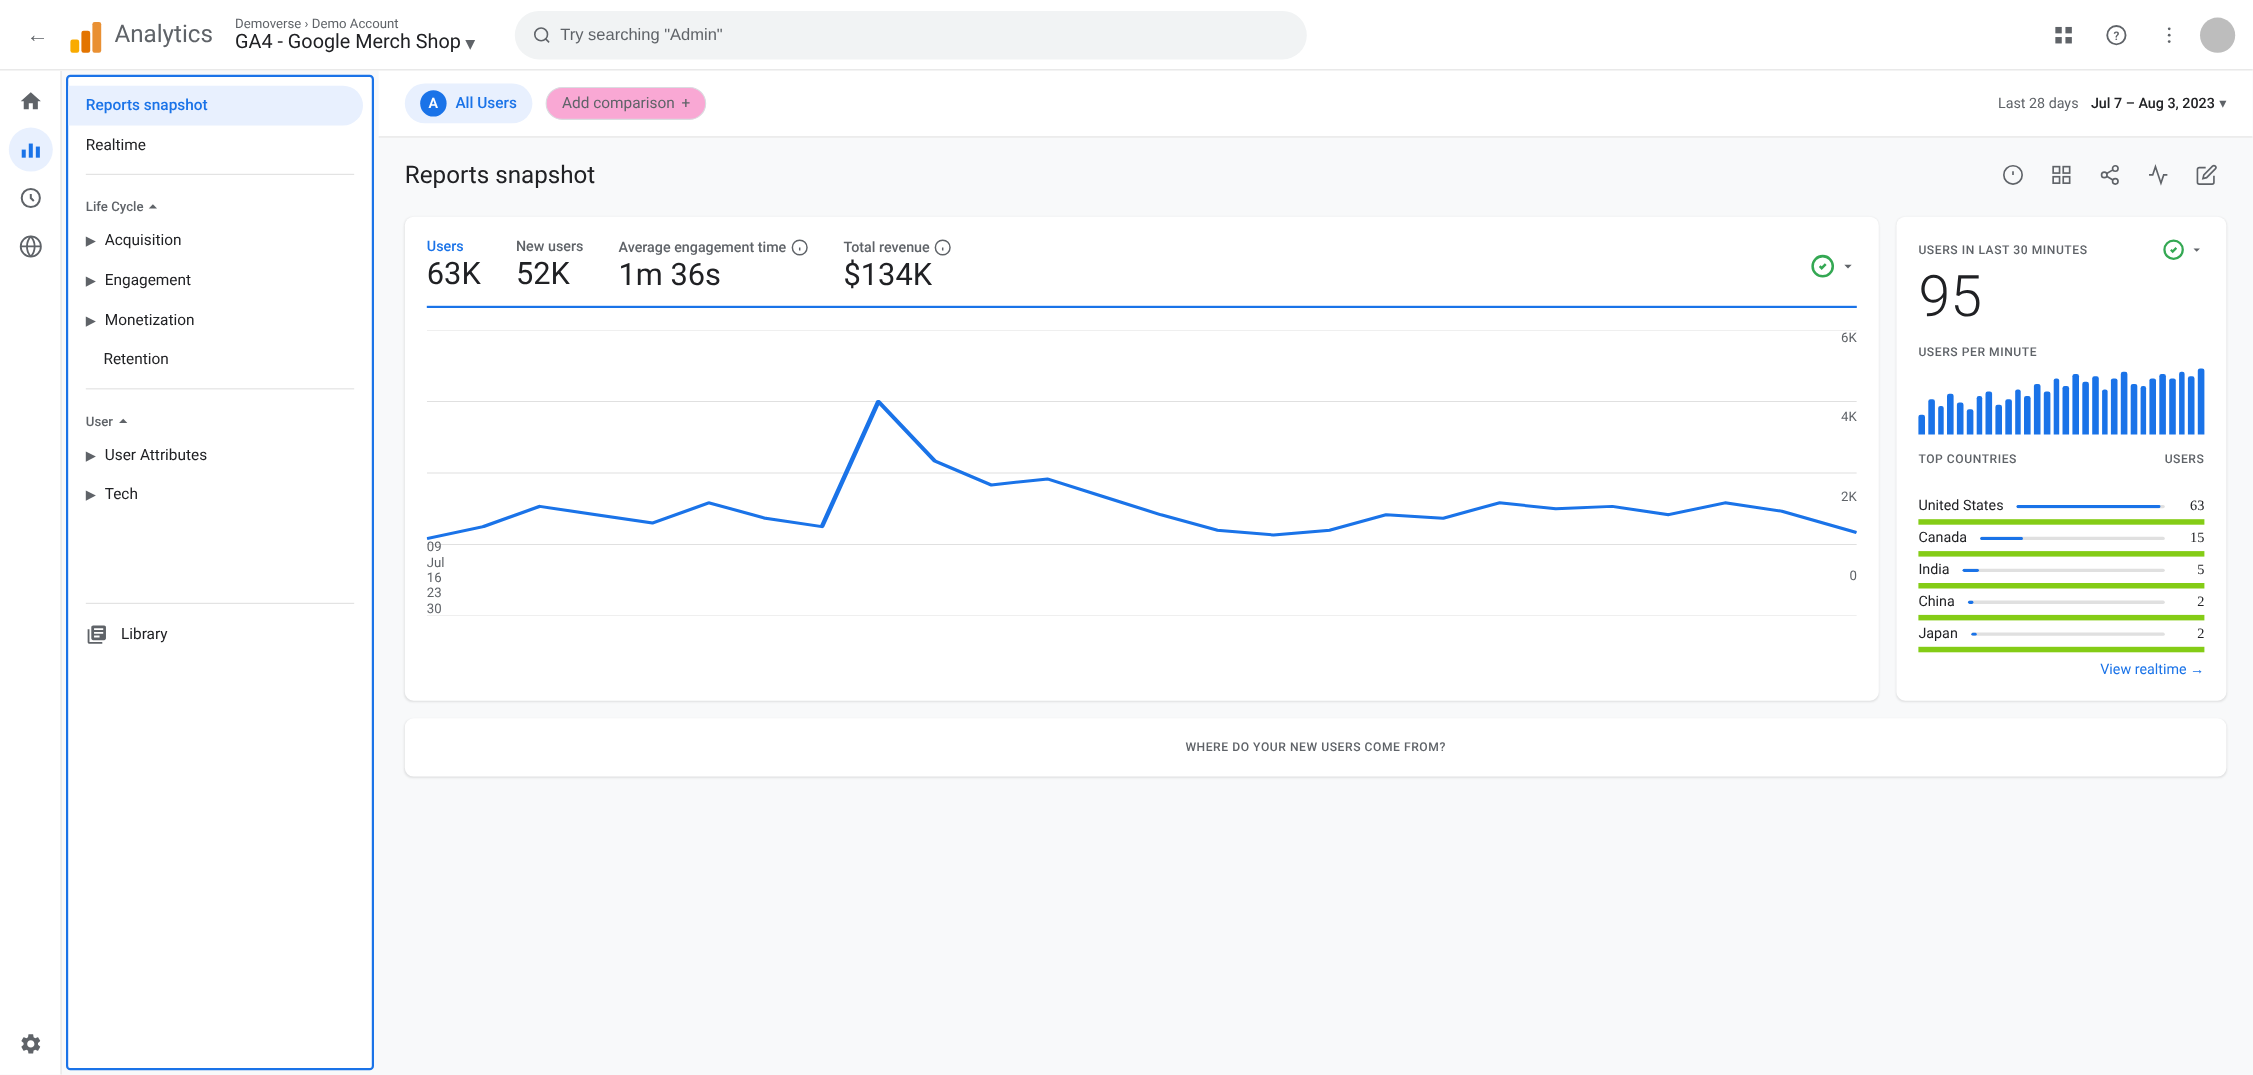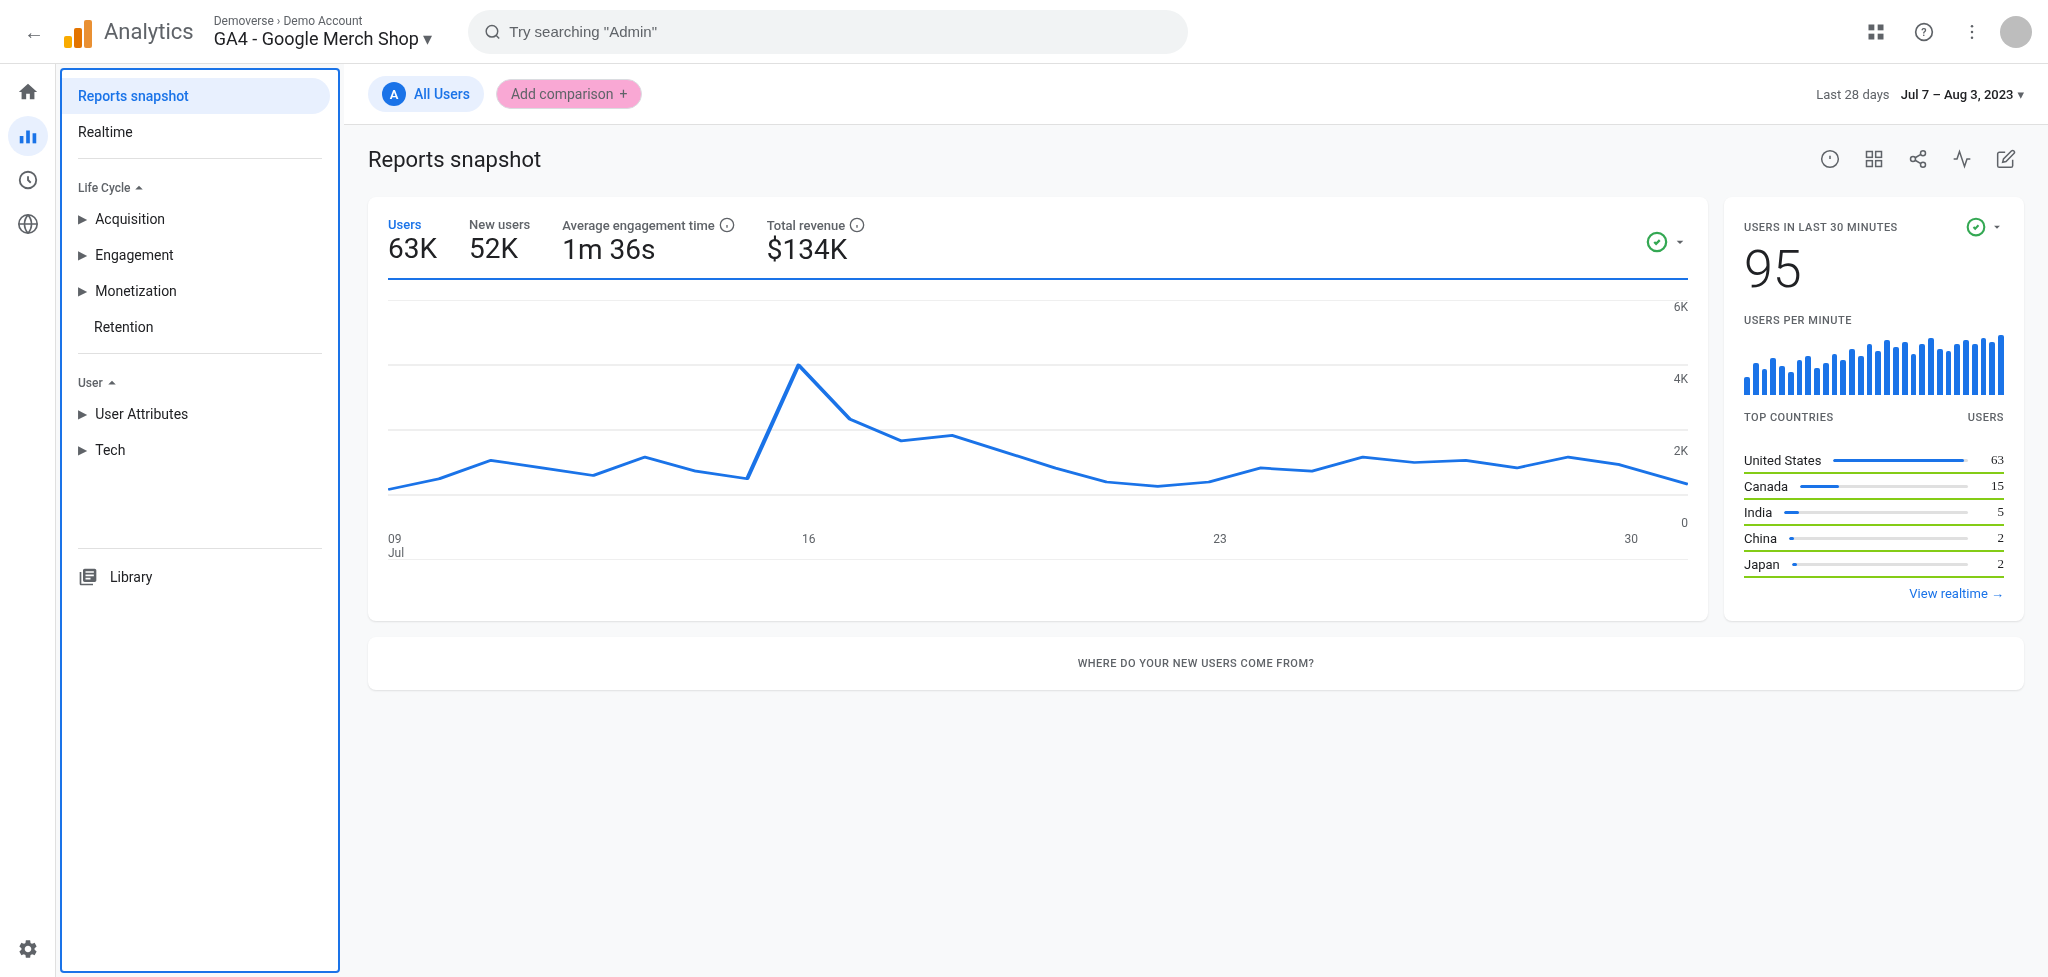--- a/index.html
+++ b/index.html
@@ -118,34 +118,34 @@
       box-shadow: 0 1px 2px rgba(0,0,0,0.1); padding: 20px; overflow: hidden;
     }
     .metrics-row { display: flex; gap: 32px; margin-bottom: 20px; border-bottom: 2px solid #1a73e8; padding-bottom: 12px; }
     .metric { display: flex; flex-direction: column; }
     .metric-label { font-size: 13px; color: #1a73e8; font-weight: 500; display: flex; align-items: center; gap: 4px; }
     .metric-label.gray { color: #5f6368; }
     .metric-value { font-size: 28px; font-weight: 400; color: #202124; }
     .chart-area { position: relative; height: 260px; }
     .chart-svg { width: 100%; height: 100%; }
     .chart-yaxis { position: absolute; right: 0; top: 0; bottom: 30px; display: flex; flex-direction: column; justify-content: space-between; font-size: 12px; color: #5f6368; text-align: right; }
-    .chart-xaxis { position: absolute; bottom: 0; left: 0; right: 40px; display: flex; justify-content: space-around; font-size: 12px; color: #5f6368; }
+    .chart-xaxis { position: absolute; bottom: 0; left: 0; right: 40px; display: flex; justify-content: space-around; font-size: 12px; color: #5f6368; flex-direction: column; }
 
     
     .realtime-card {
       width: 300px; background: #fff; border-radius: 8px;
       box-shadow: 0 1px 2px rgba(0,0,0,0.1); padding: 20px; flex-shrink: 0;
     }
     .realtime-label { font-size: 11px; color: #5f6368; font-weight: 500; letter-spacing: 0.5px; text-transform: uppercase; display: flex; align-items: center; justify-content: space-between; }
     .realtime-number { font-size: 52px; font-weight: 300; color: #202124; line-height: 1.1; margin: 4px 0; }
     .upm-label { font-size: 11px; color: #5f6368; font-weight: 500; letter-spacing: 0.5px; text-transform: uppercase; margin-top: 16px; margin-bottom: 8px; }
     .mini-bars { display: flex; align-items: flex-end; gap: 3px; height: 60px; margin-bottom: 16px; }
     .mini-bar { background: #1a73e8; border-radius: 2px 2px 0 0; flex: 1; }
     .countries-header { display: flex; justify-content: space-between; font-size: 11px; color: #5f6368; font-weight: 500; text-transform: uppercase; letter-spacing: 0.5px; margin-bottom: 24px; gap: 12px; }
-    .country-row { display: flex; align-items: center; justify-content: space-between; padding: 4px 0; border-bottom: 2px solid #84cc16; }
+    .country-row { display: flex; align-items: center; justify-content: space-between; padding: 4px 0; border-bottom: 5px solid #84cc16; }
     .country-name { font-size: 13px; color: #202124; }
     .country-bar-wrap { flex: 1; margin: 0 12px; height: 3px; background: #e0e0e0; border-radius: 2px; overflow: hidden; }
     .country-bar { height: 100%; background: #1a73e8; border-radius: 2px; }
     .country-count { font-size: 13px; color: #202124; min-width: 24px; text-align: right; font-family: Liberation Serif, serif; }
     .view-realtime-link { color: #1a73e8; font-size: 13px; display: flex; align-items: center; gap: 4px; cursor: pointer; margin-top: 8px; justify-content: flex-end; }
 
     
     .bottom-section { margin-top: 16px; padding: 16px; background: #fff; border-radius: 8px; box-shadow: 0 1px 2px rgba(0,0,0,0.1); }
     .bottom-section-title { font-size: 11px; font-weight: 500; color: #5f6368; text-transform: uppercase; letter-spacing: 0.5px; text-align: center; }
 

